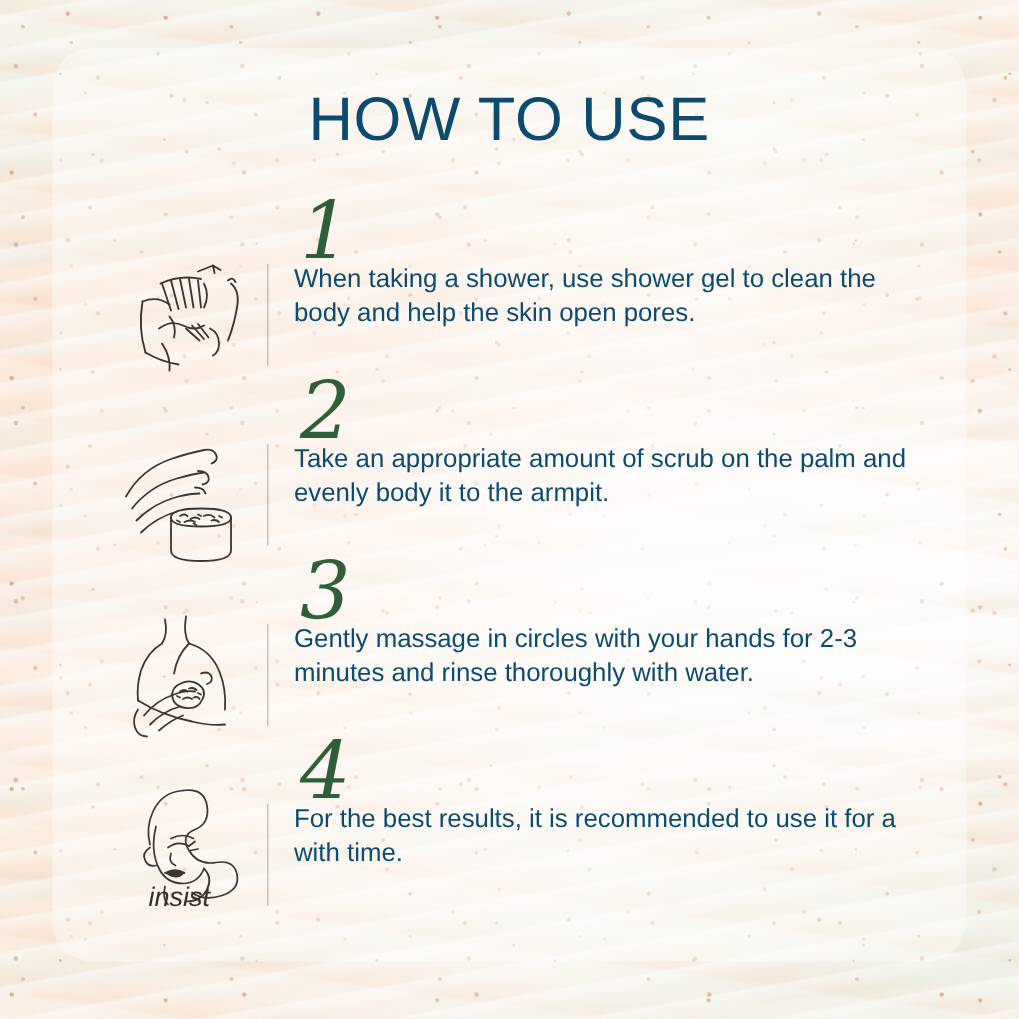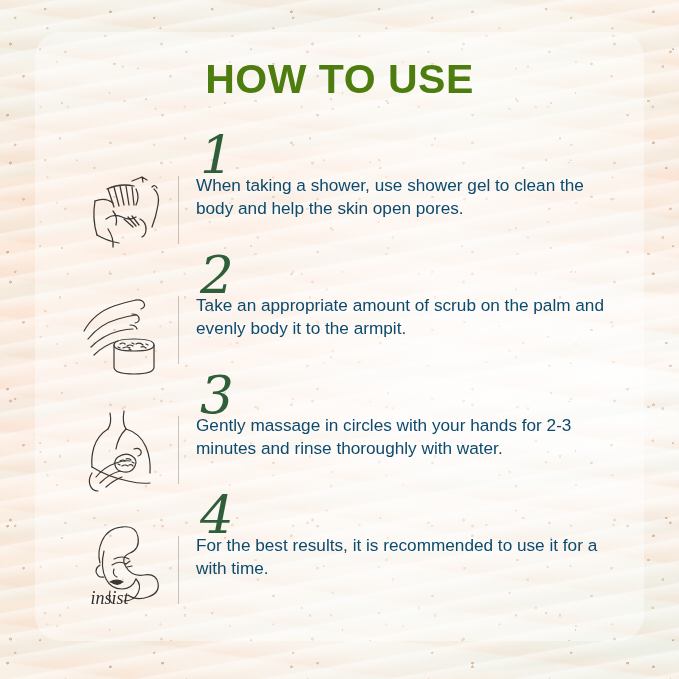--- a/index.html
+++ b/index.html
@@ -95,22 +95,22 @@
     background:rgba(255,255,255,.42);
     z-index:1;
   }
 
   
   #content{position:absolute;inset:0;z-index:2;}
 
   #title{
     position:absolute;left:0;right:0;top:56px;
     text-align:center;
-    font-size:41px;font-weight:bold;letter-spacing:.5px;
-    color:#4d7c0f;
+    font-size:41px;font-weight:normal;letter-spacing:.5px;
+    color:#0c4a6e;
     font-family:"Liberation Sans", sans-serif;
   }
 
   .step{position:absolute;left:0;width:100%;}
   .step1{top:128px;}
   .step2{top:248px;}
   .step3{top:368px;}
   .step4{top:488px;}
 
   .num{
@@ -137,23 +137,23 @@
 
   
   .illus{position:absolute;left:62px;width:115px;height:95px;}
   .illus svg{width:100%;height:100%;display:block;}
   .i1{top:163px;}
   .i2{top:283px;}
   .i3{top:403px;}
   .i4{top:521px;}
 
   .brand{
-    position:absolute;left:52px;top:588px;width:115px;
+    position:absolute;left:62px;top:588px;width:115px;
     text-align:center;
-    font-family:Liberation Serif, serif;
+    font-family:Liberation Sans, sans-serif;
     font-style:italic;
     font-size:18px;
     color:#33302c;
   }
 </style>
 </head>
 <body>
 
 <div id="bg">
   <div class="layer tex-base"></div>

